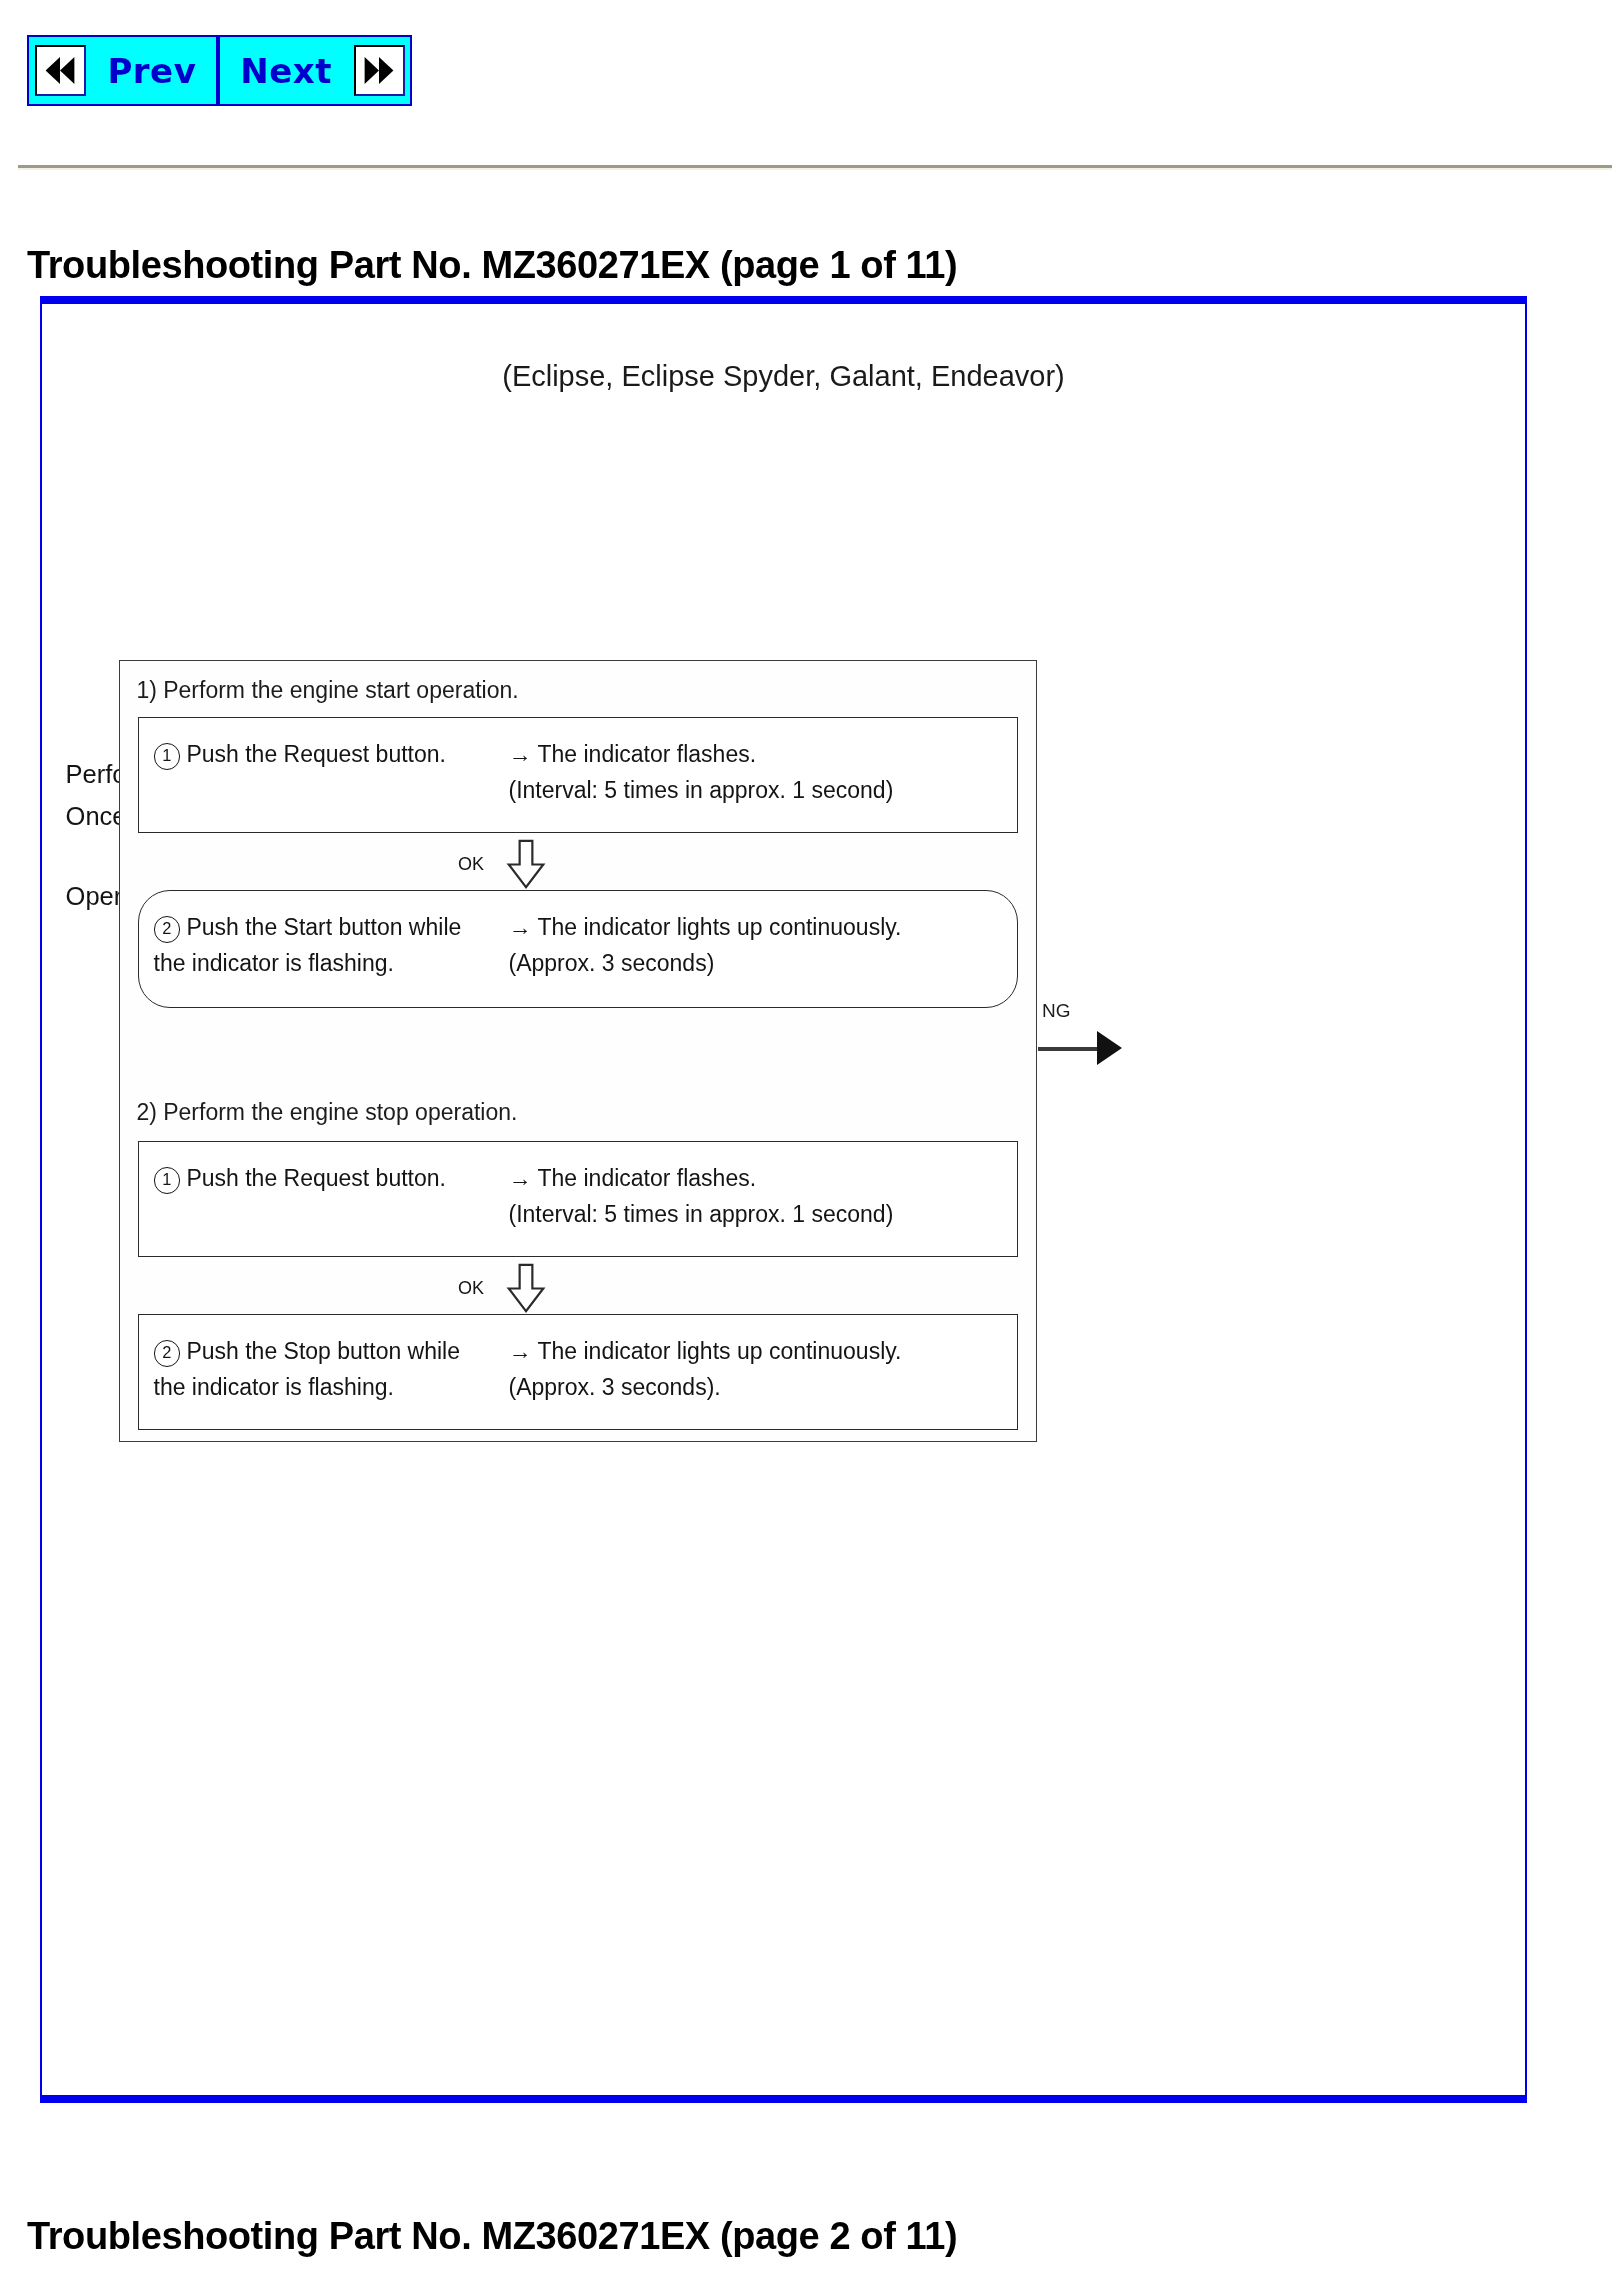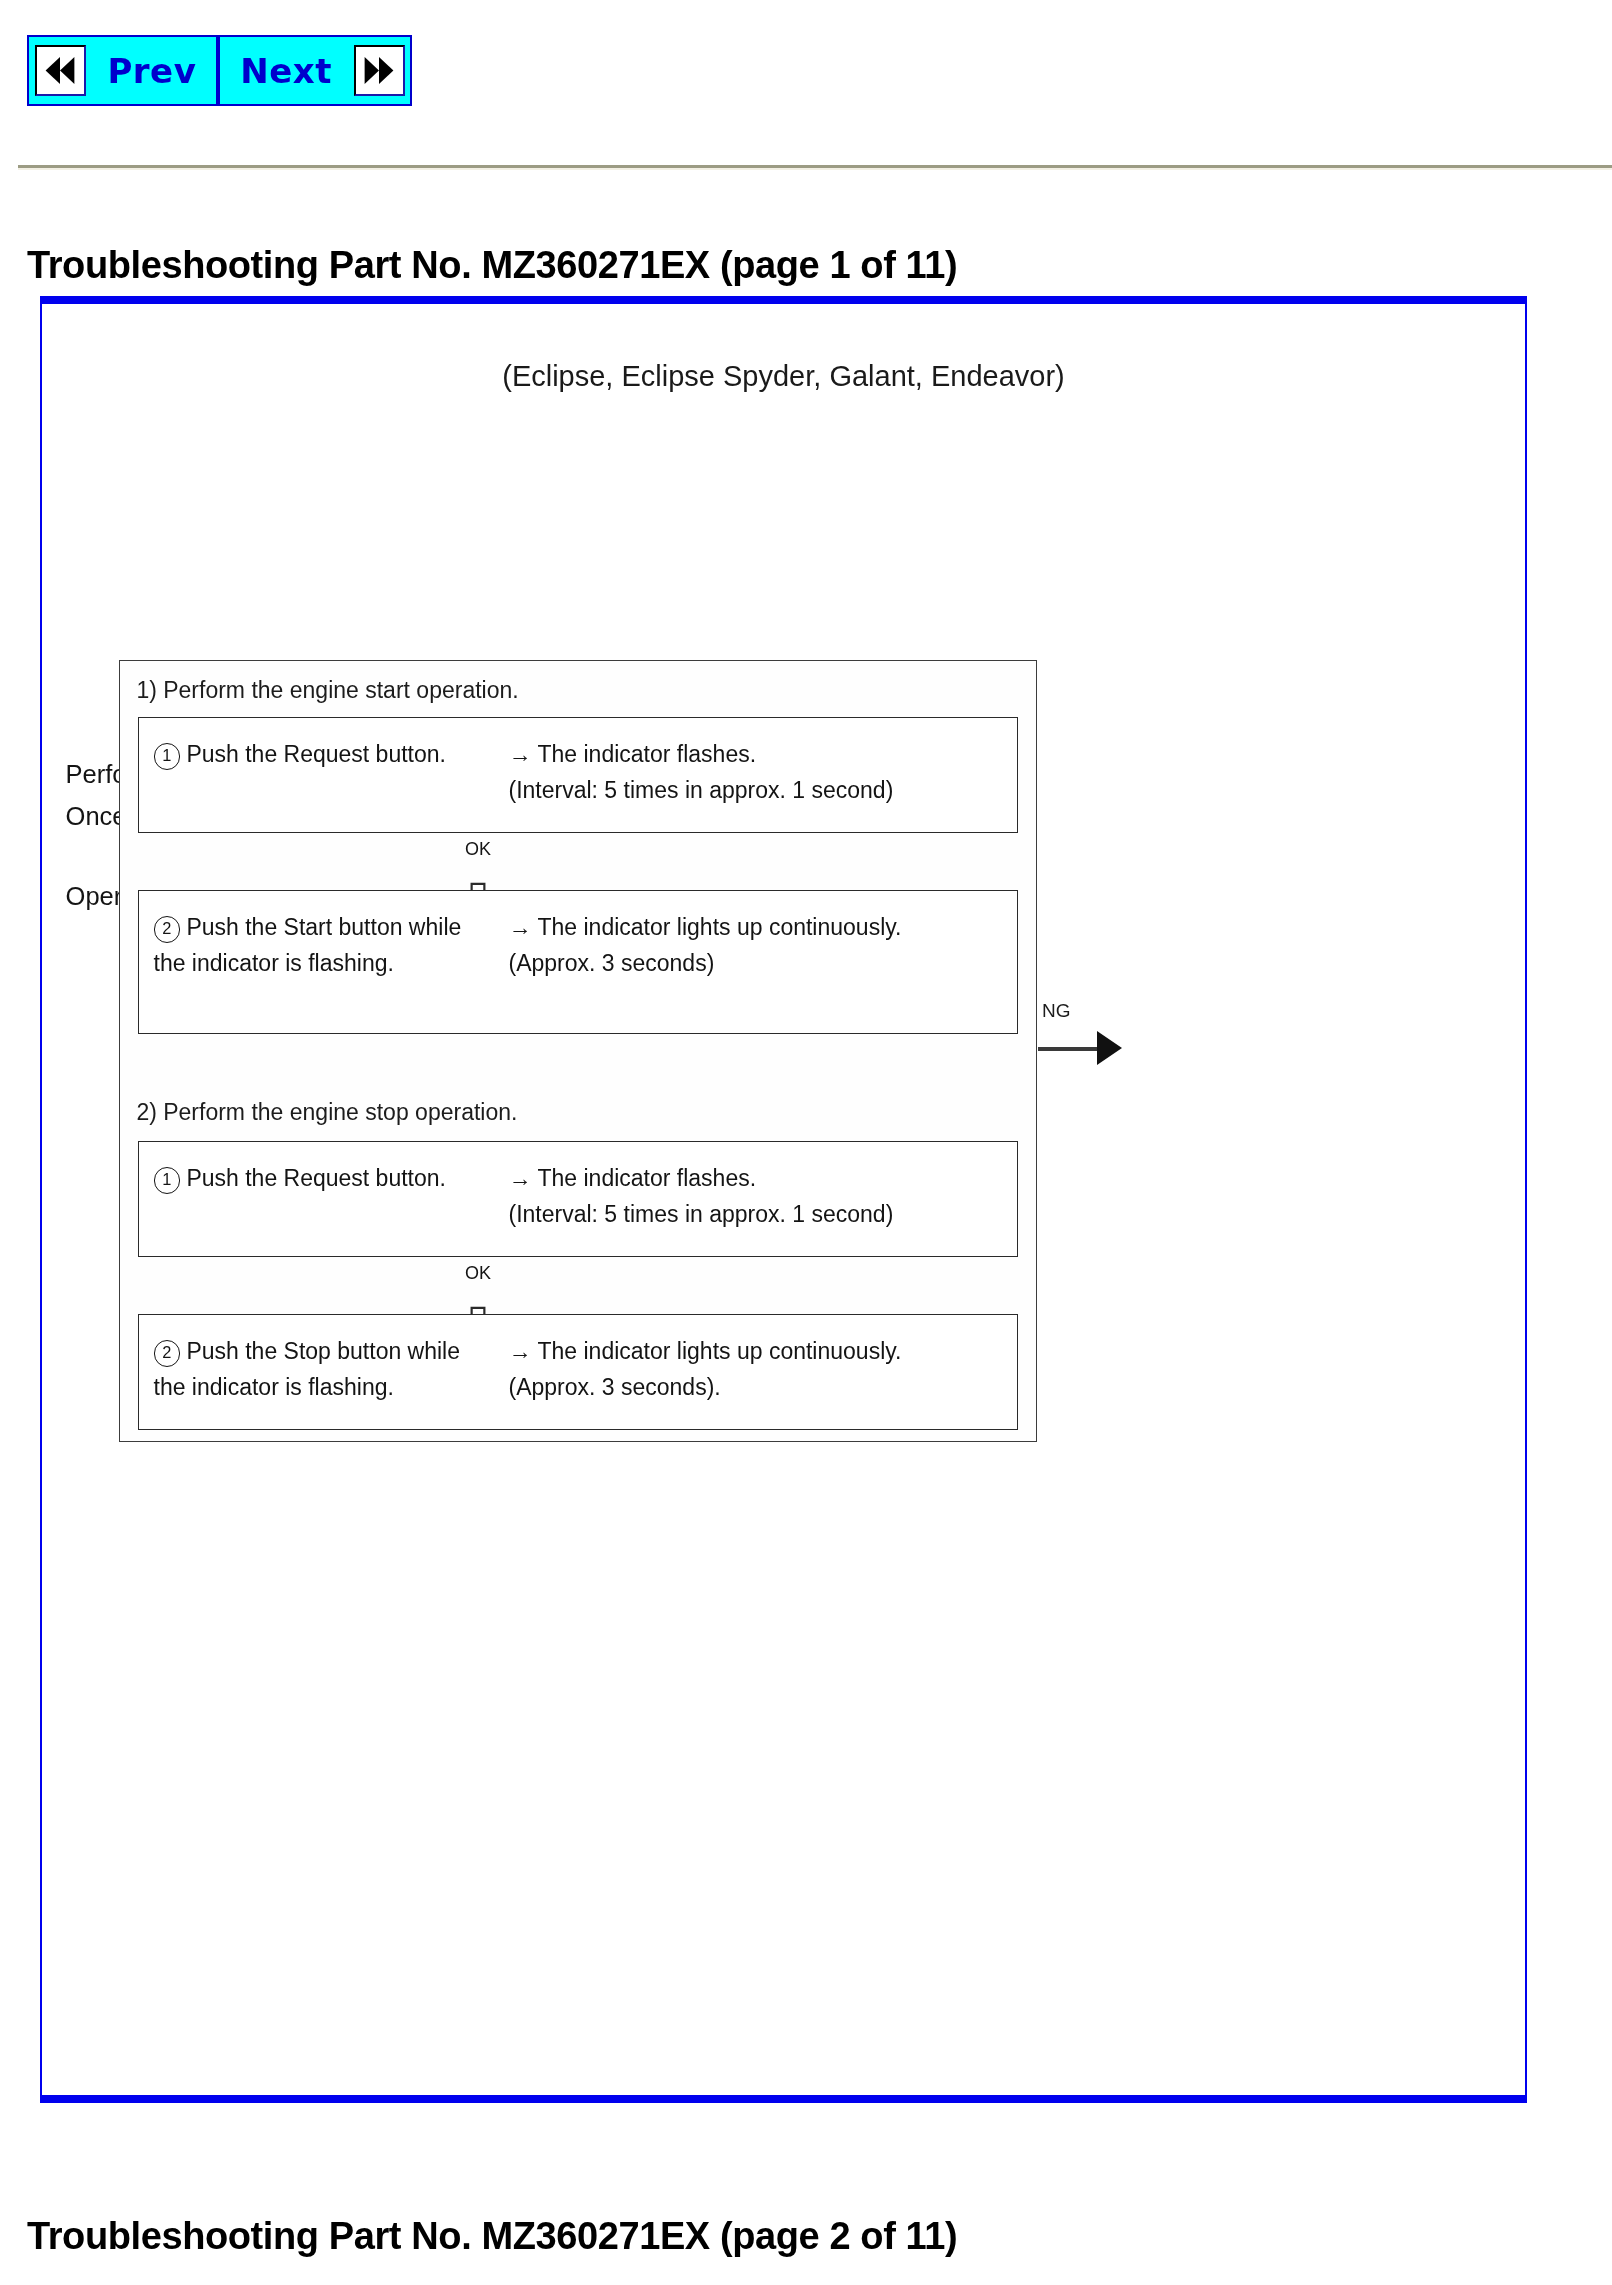--- a/index.html
+++ b/index.html
@@ -146,21 +146,21 @@
 
   .step-box {
     position: absolute;
     left: 18px;
     width: 880px;
     border: 1.8px solid #2a2a2a;
     box-sizing: border-box;
     background: #ffffff;
   }
   .step-box.b1 { top: 56px;  height: 116px; }
-  .step-box.b2 { top: 229px; height: 144px; }
+  .step-box.b2 { top: 229px; height: 118px; border-radius: 32px; }
   .step-box.b3 { top: 480px; height: 116px; }
   .step-box.b4 { top: 653px; height: 116px; }
 
   .step-row {
     position: absolute;
     display: flex;
     left: 14.5px;
     top: 18px;
     right: 9px;
   }
@@ -193,21 +193,20 @@
     vertical-align: 0.9px;
     font-family: "Liberation Sans", sans-serif;
   }
 
   
   .ok-arrow {
     position: absolute;
     display: flex;
     align-items: center;
     gap: 22px;
-    flex-direction: column;
   }
   .ok-arrow.a1 { left: 338px; top: 178px; }
   .ok-arrow.a2 { left: 338px; top: 602px; }
   .ok-label {
     font-size: 18px;
     color: #141414;
     font-family: "Liberation Sans", sans-serif;
   }
 
   

